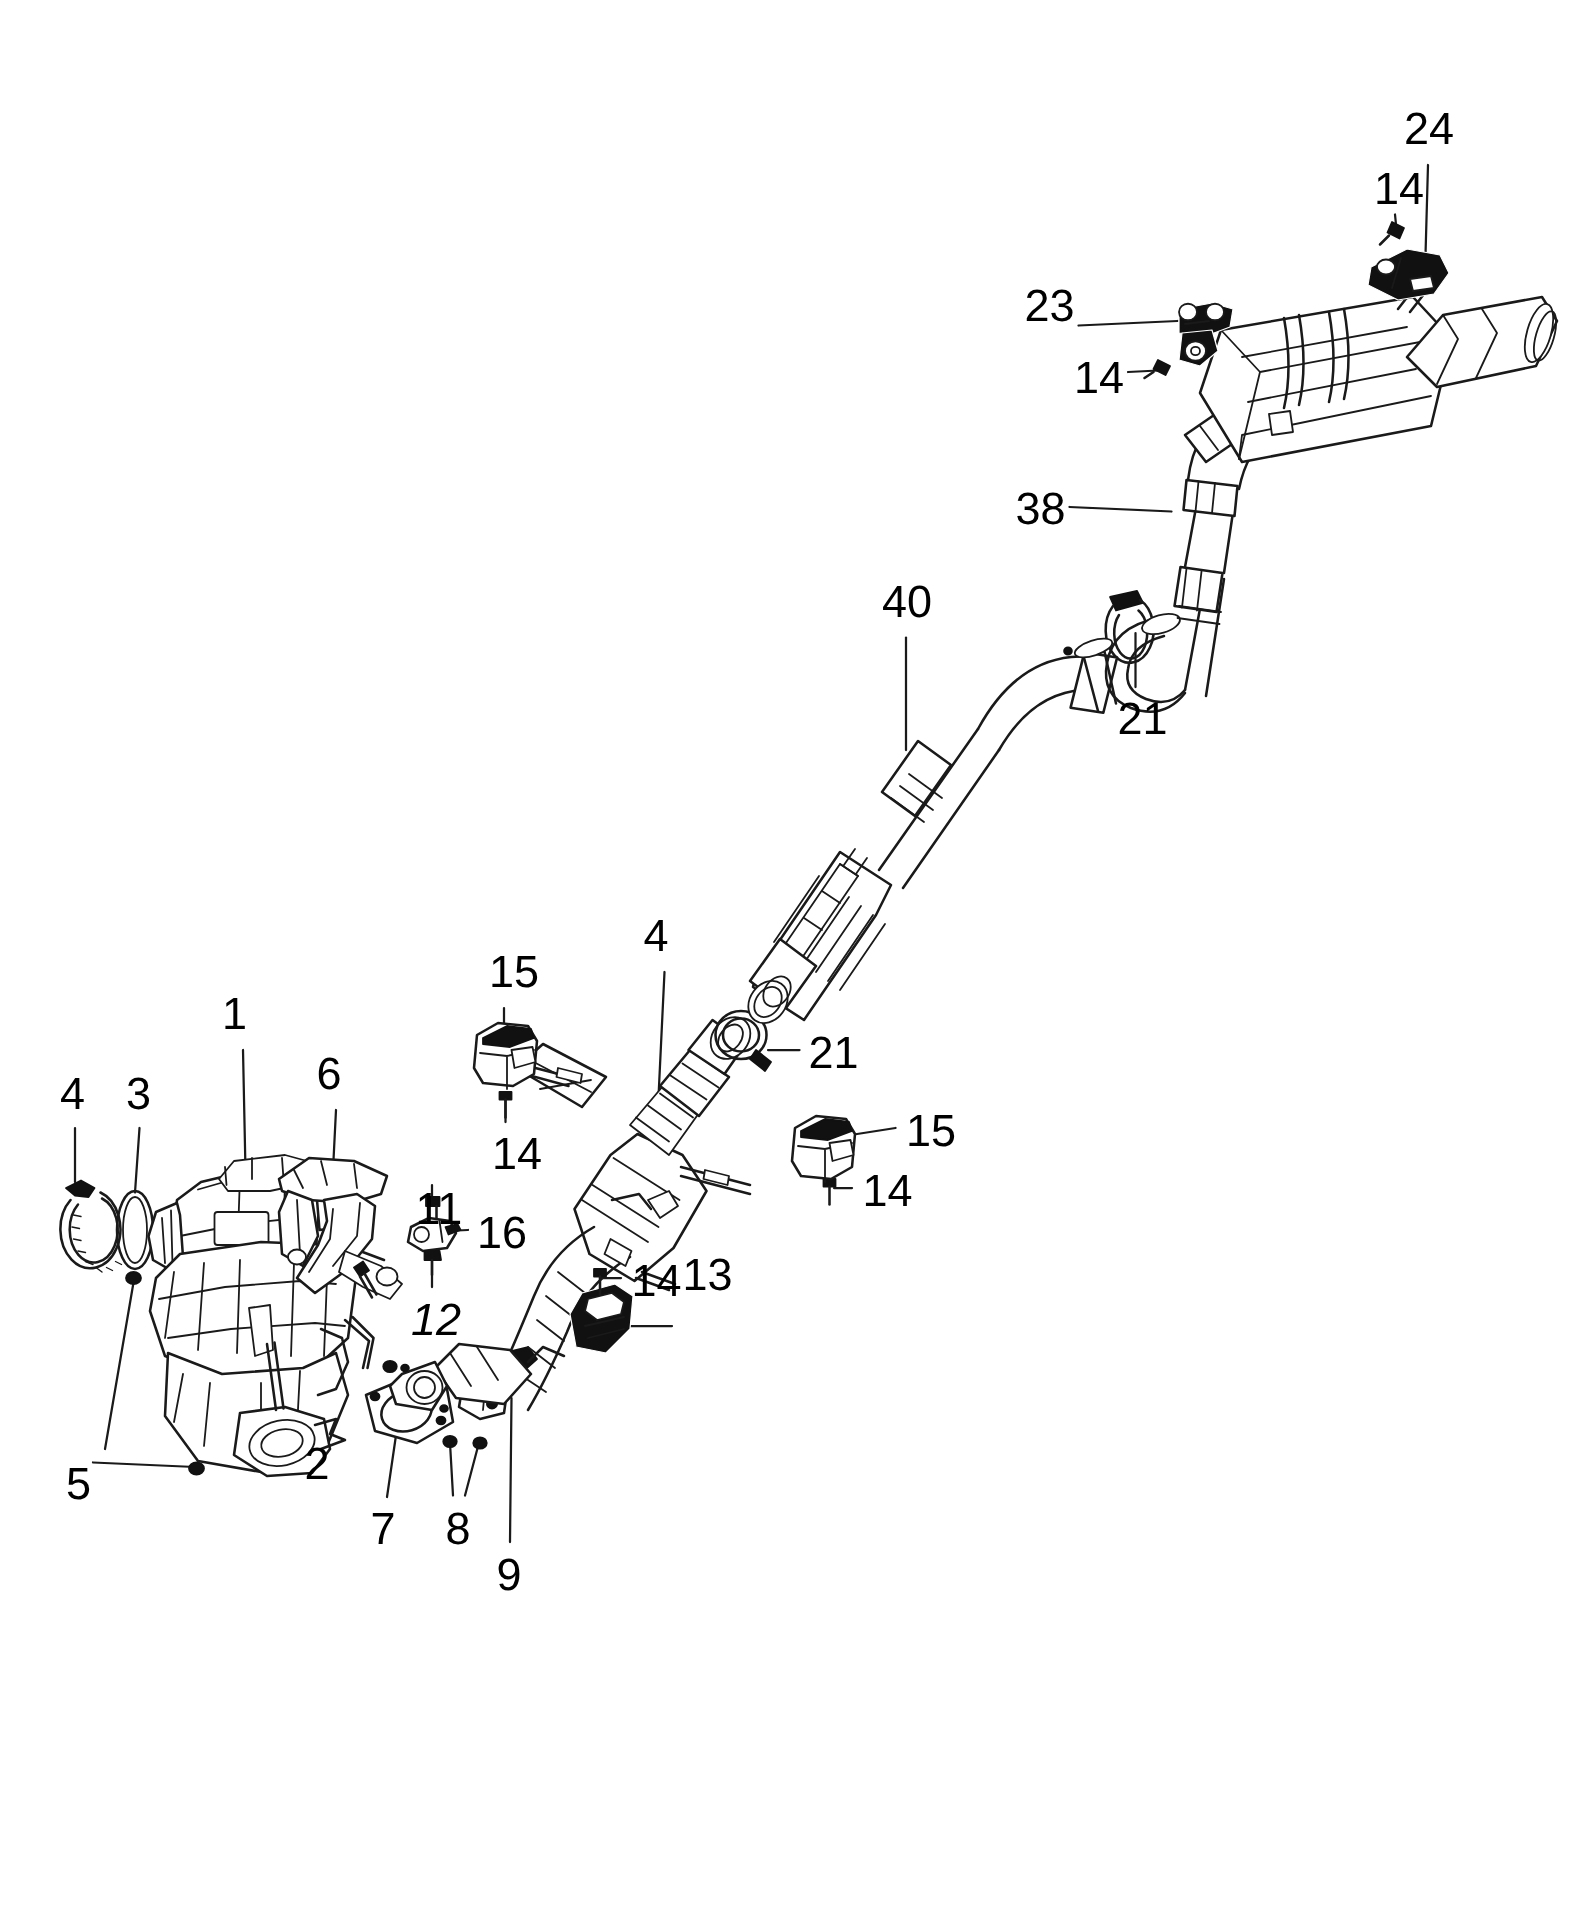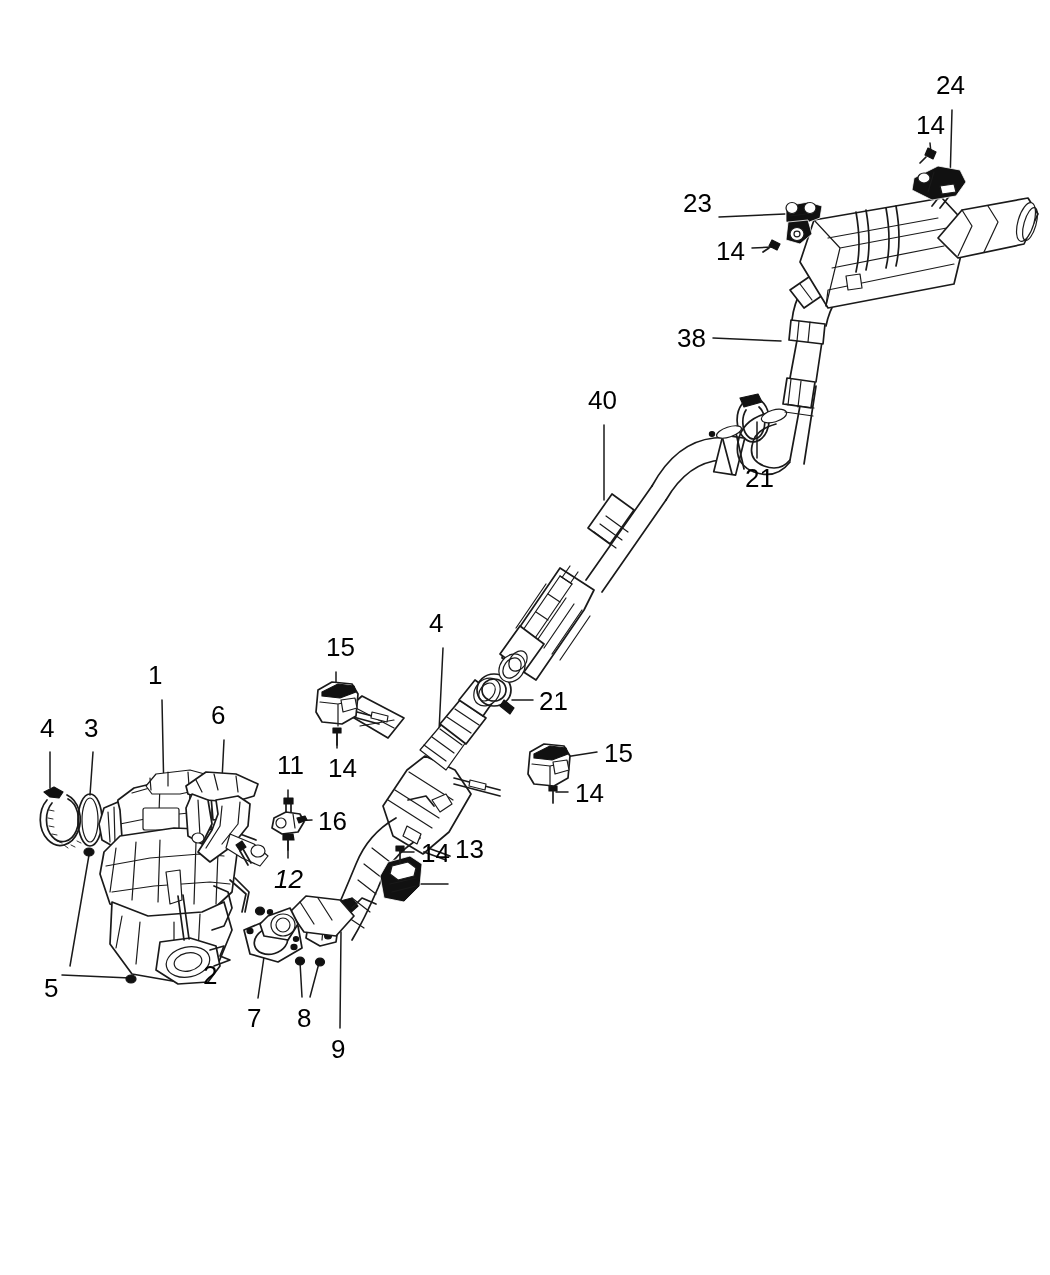--- a/index.html
+++ b/index.html
@@ -8,21 +8,21 @@
   #stage{
     position:relative;
     width:1050px;height:1275px;
     background:#ffffff;
     overflow:hidden;
   }
   #stage svg{position:absolute;left:0;top:0;width:1050px;height:1275px;}
   .callout{
     position:absolute;
     font-family:"Liberation Sans",sans-serif;
-    font-size:26px;
+    font-size:30px;
     color:#000000;
     line-height:1;
     white-space:nowrap;
     -webkit-user-select:none;
     user-select:none;
   }
 </style>
 </head>
 <body>
 
@@ -367,21 +367,21 @@
       <div class="callout" style="left: 148px; top: 662px;">1</div>
       <div class="callout" style="left: 203px; top: 962px;">2</div>
       <div class="callout" style="left: 84px; top: 715px;">3</div>
       <div class="callout" style="left: 40px; top: 715px;">4</div>
       <div class="callout" style="left: 44px; top: 975px;">5</div>
       <div class="callout" style="left: 211px; top: 702px;">6</div>
       <div class="callout" style="left: 247px; top: 1005px;">7</div>
       <div class="callout" style="left: 297px; top: 1005px;">8</div>
       <div class="callout" style="left: 331px; top: 1036px;">9</div>
       <div class="callout" style="left: 318px; top: 808px;">16</div>
-      <div class="callout" style="left: 277px; top: 752px;">11</div>
+      <div class="callout" style="left: 277px; top: 792px;">11</div>
       <div class="callout" style="left: 274px; top: 866px; font-style: italic;">12</div>
       <div class="callout" style="left: 455px; top: 836px;">13</div>
       <div class="callout" style="left: 328px; top: 755px;">14</div>
       <div class="callout" style="left: 421px; top: 840px;">14</div>
       <div class="callout" style="left: 575px; top: 780px;">14</div>
       <div class="callout" style="left: 716px; top: 238px;">14</div>
       <div class="callout" style="left: 916px; top: 112px;">14</div>
       <div class="callout" style="left: 326px; top: 634px;">15</div>
       <div class="callout" style="left: 604px; top: 740px;">15</div>
       <div class="callout" style="left: 429px; top: 610px;">4</div>

